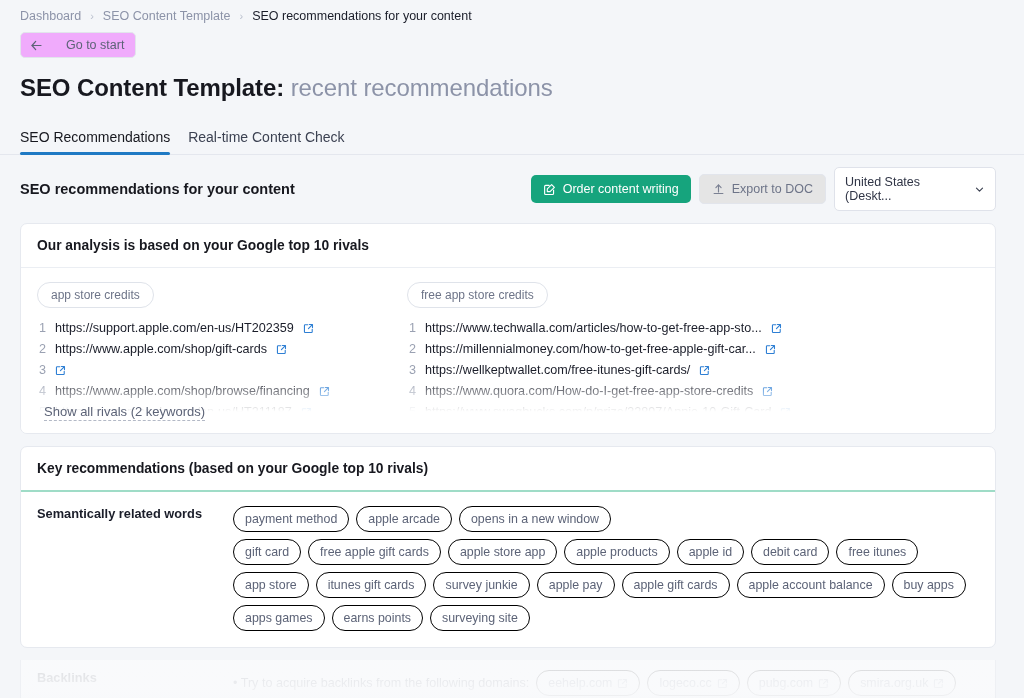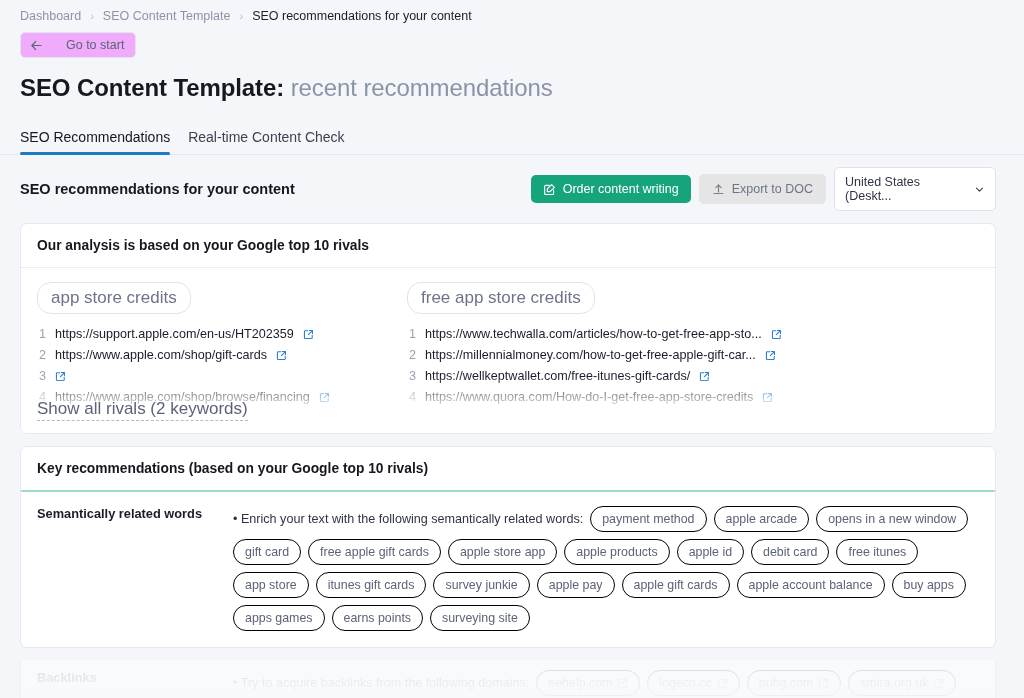--- a/index.html
+++ b/index.html
@@ -92,36 +92,36 @@
   .card-head.green-rule { border-bottom: 2px solid #9fdcc7; }
 
   
   .rivals-body { position: relative; height: 165px; overflow: hidden; }
   .rivals-cols {
     display: flex; padding: 14px 16px 0 16px; gap: 18px;
   }
   .rivals-col { width: 352px; }
   .kw-pill {
     display: inline-block; border: 1px solid #dfe3ea; border-radius: 14px;
-    padding: 5px 13px; font-size: 17px; color: #6d7488; margin-bottom: 10px;
+    padding: 5px 13px; font-size: 12px; color: #6d7488; margin-bottom: 10px;
   }
   .url-row {
     display: flex; align-items: center; gap: 9px;
     font-size: 12.6px; line-height: 21px; white-space: nowrap;
   }
   .url-num { color: #9aa1b2; width: 9px; text-align: right; flex: none; }
   .url-text { color: #1a1d29; }
   .ext { width: 11px; height: 11px; flex: none; }
   .fade-over {
     position: absolute; left: 0; right: 0; bottom: 0; height: 56px;
     background: linear-gradient(to bottom, rgba(255,255,255,0) 0%, #fff 62%);
     pointer-events: none;
   }
   .showall {
-    position: absolute; left: 16px; bottom: 12px; font-size: 17px;
+    position: absolute; left: 23px; bottom: 12px; font-size: 13px;
     color: #5c6377; border-bottom: 1px dashed #b3b9c6; padding-bottom: 1px;
   }
 
   
   .rec-row { display: flex; padding: 14px 16px 16px 16px; }
   .rec-label {
     width: 196px; flex: none; font-size: 12.8px; font-weight: bold; color: #1a1d29;
   }
   .rec-content { flex: 1; }
   .rec-lead { font-size: 12.6px; color: #2f3445; line-height: 19px; }
@@ -330,24 +330,20 @@
       <a class="showall">Show all rivals (2 keywords)</a>
     </div>
   </div>
 
   <div class="card">
     <div class="card-head green-rule">Key recommendations (based on your Google top 10 rivals)</div>
     <div class="rec-row">
       <div class="rec-label">Semantically related words</div>
       <div class="rec-content">
         <div class="lead-inline" style="margin-bottom:7px;">
-          <span class="rec-lead">
-            <span class="bullet">•</span>
-            <span>Enrich your text with the following semantically related words:</span>
-          </span>
           <span class="tag">payment method</span>
           <span class="tag">apple arcade</span>
           <span class="tag">opens in a new window</span>
         </div>
         <div class="tagwrap">
           <span class="tag">gift card</span>
           <span class="tag">free apple gift cards</span>
           <span class="tag">apple store app</span>
           <span class="tag">apple products</span>
           <span class="tag">apple id</span>

